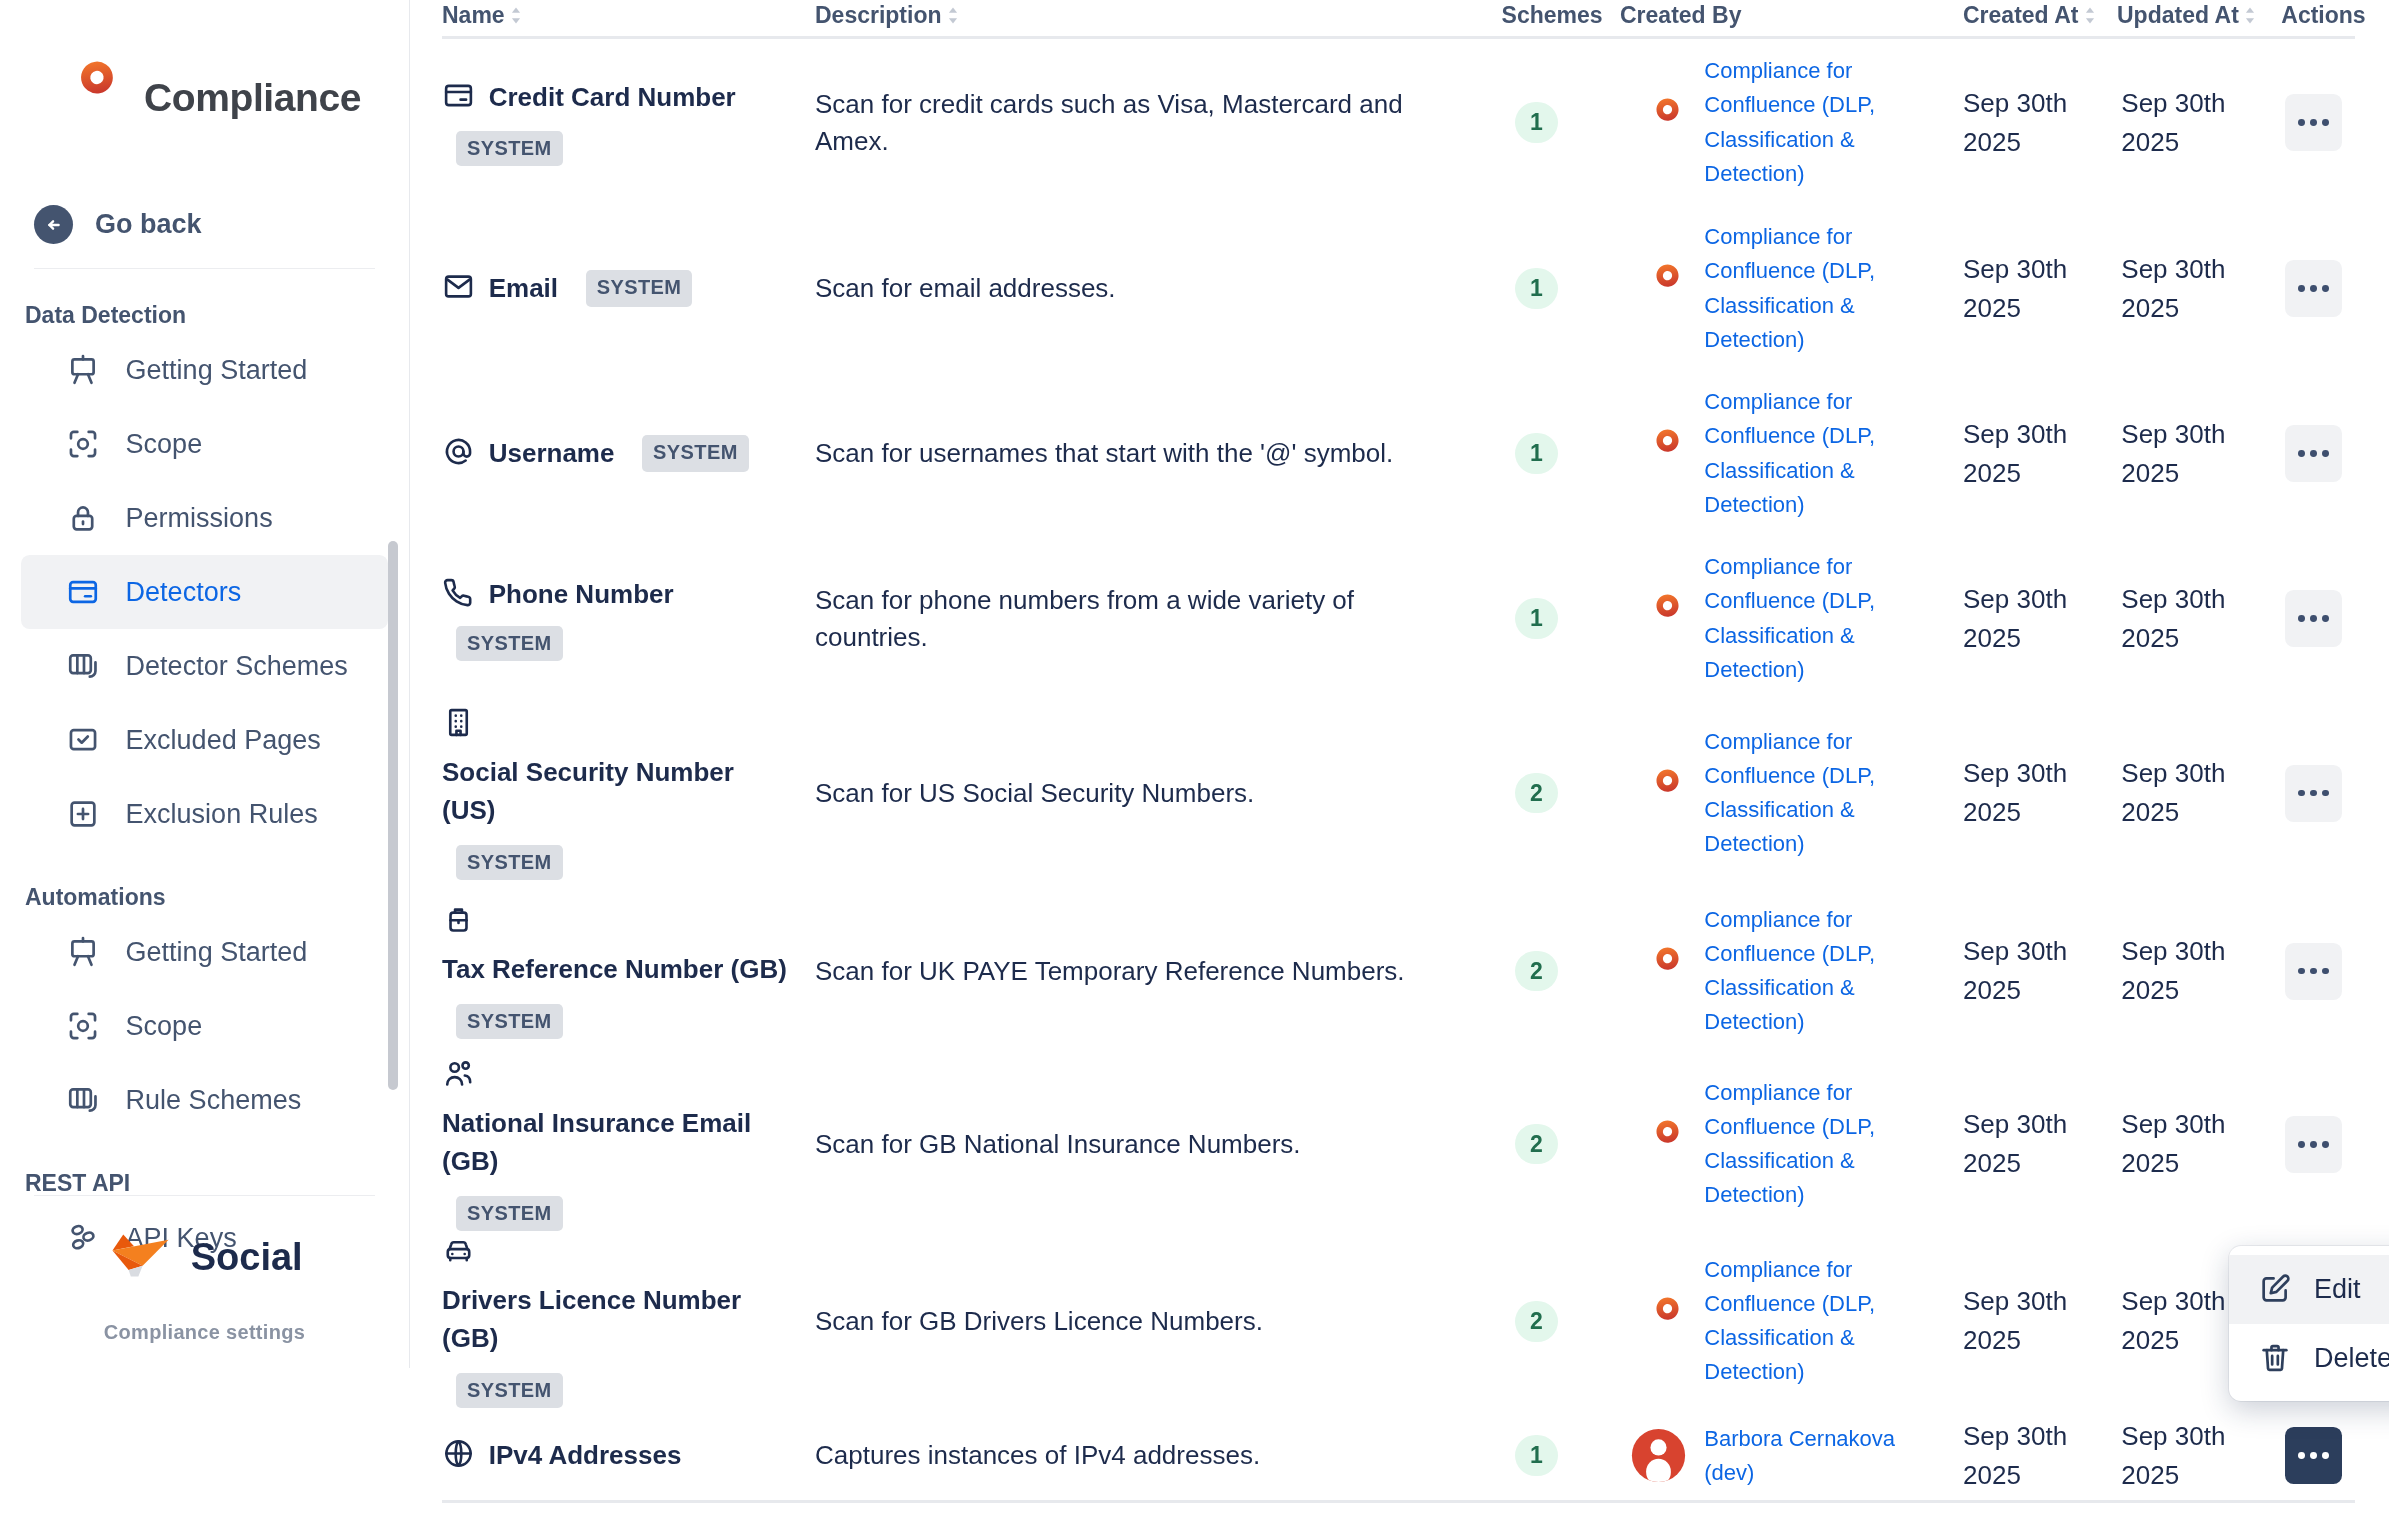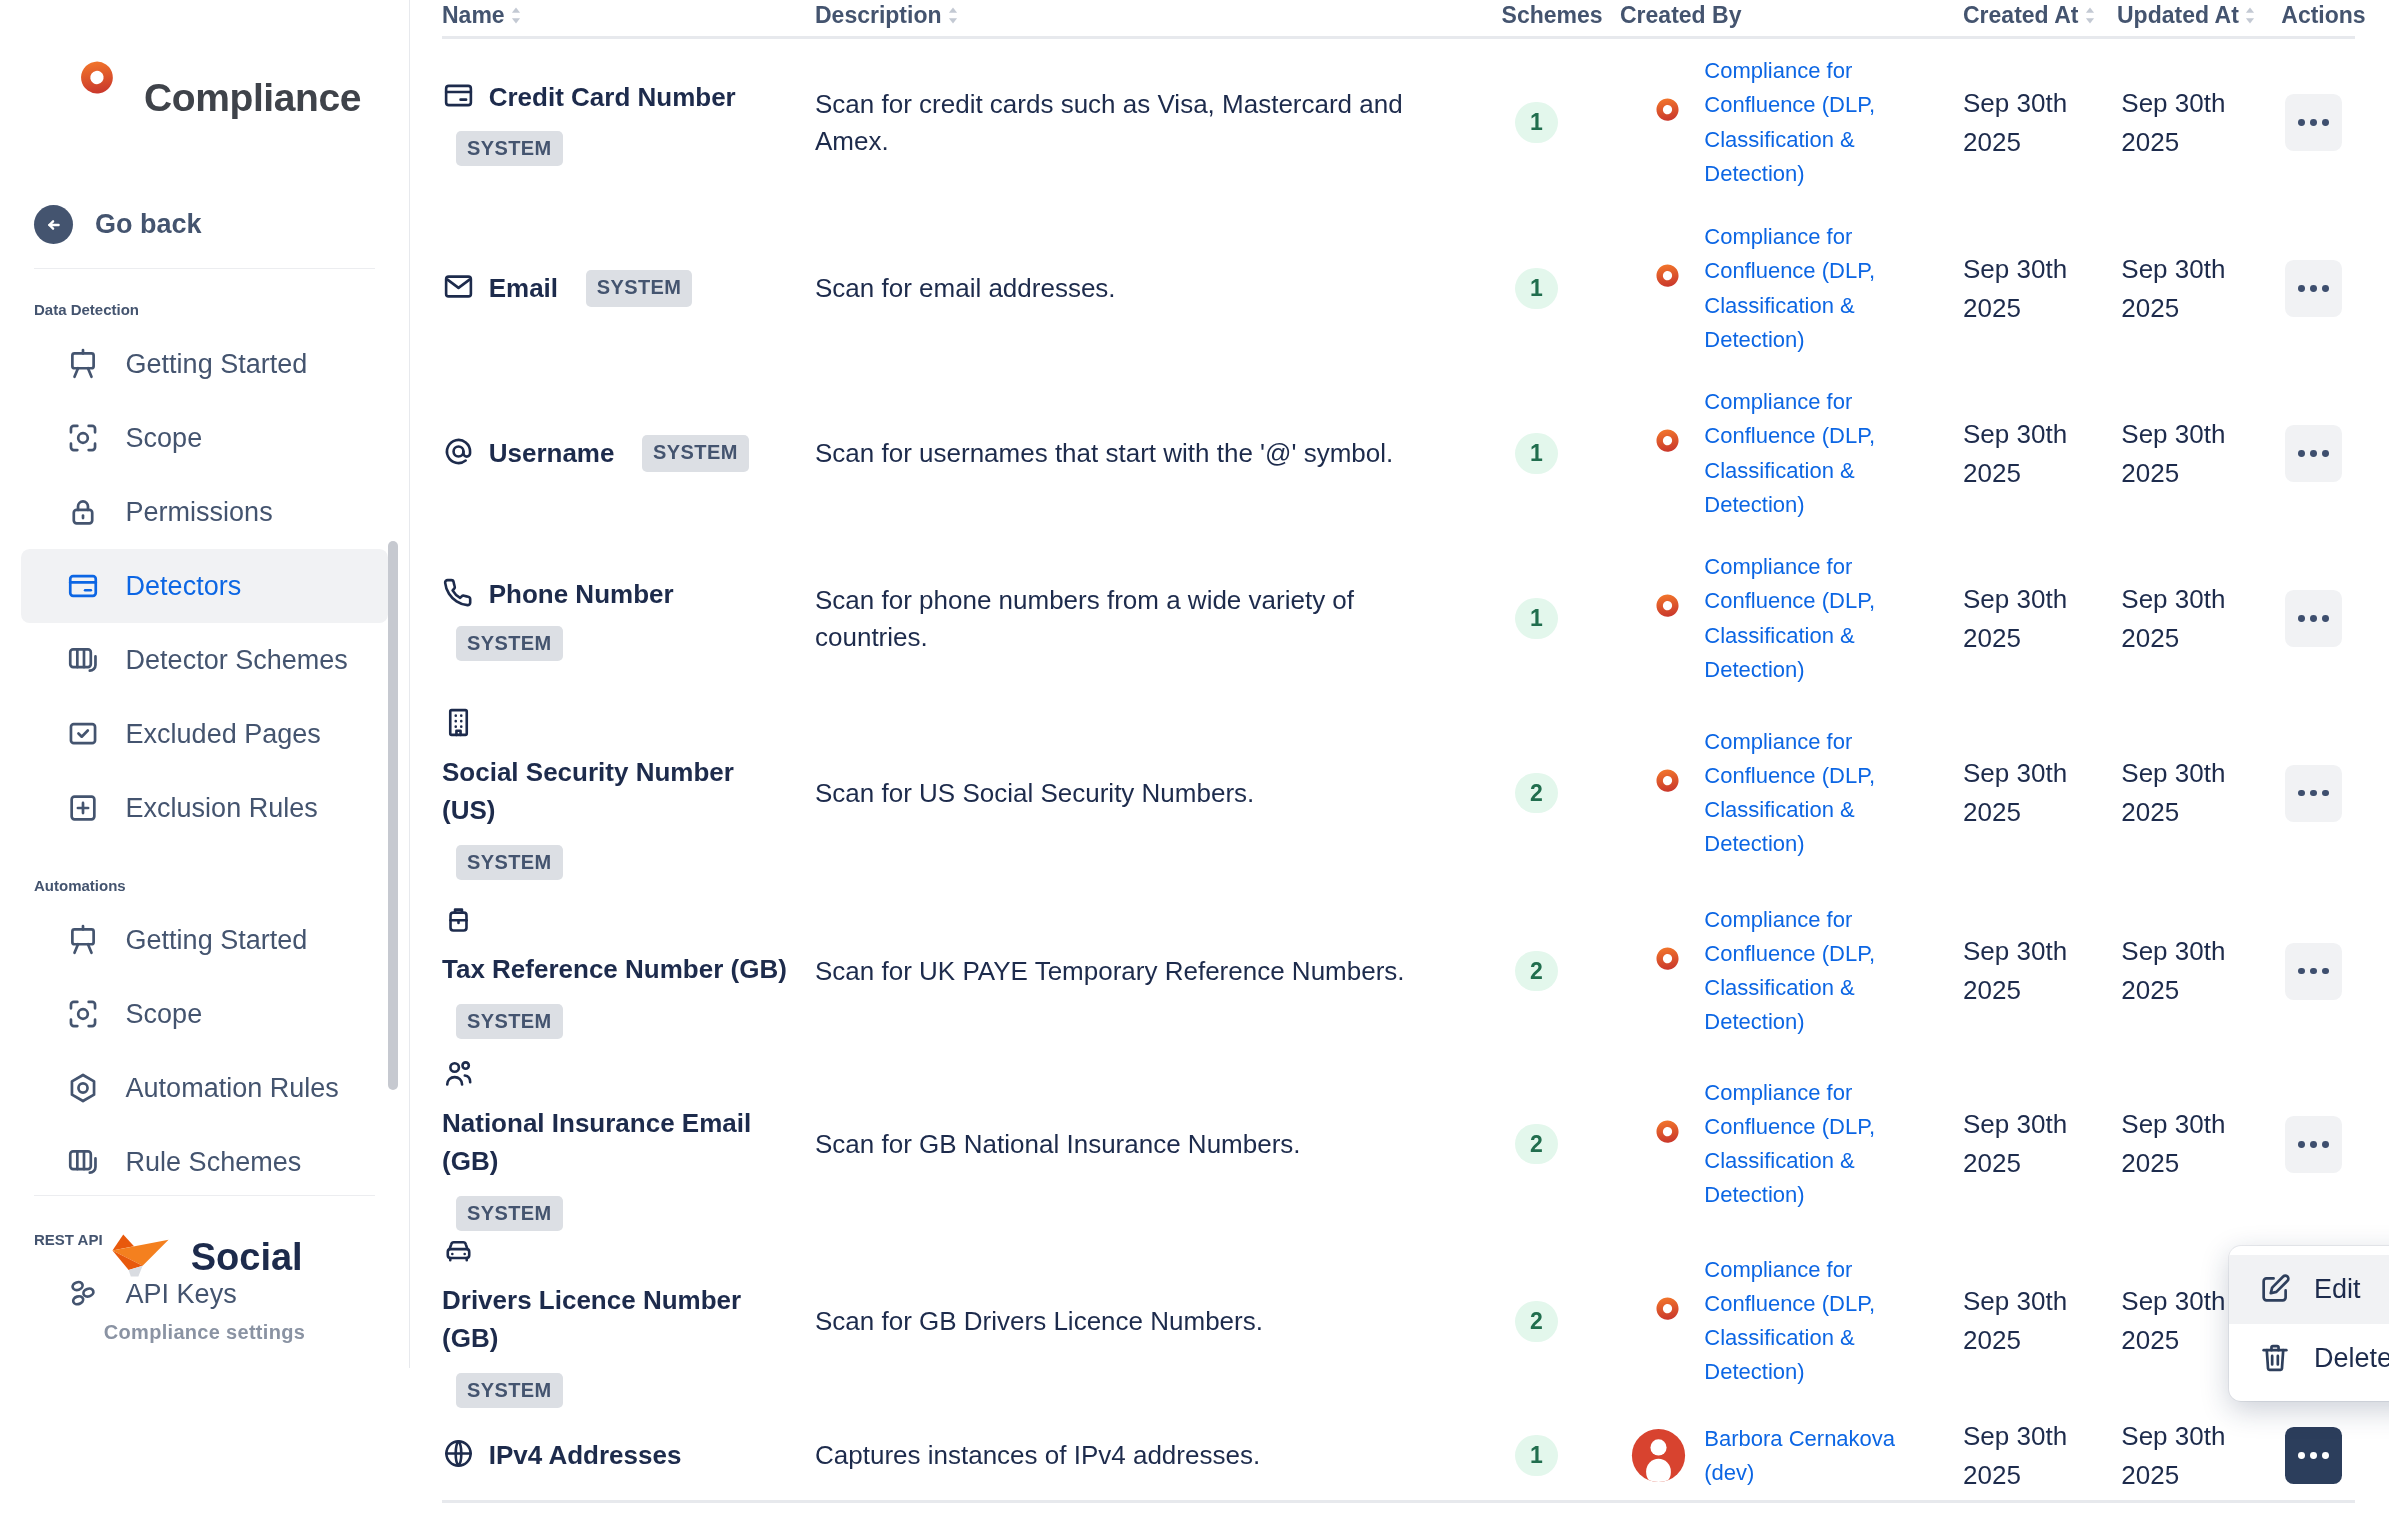--- a/index.html
+++ b/index.html
@@ -17,22 +17,22 @@
   .logo{ display:flex; align-items:center; gap:19px; padding:55px 0 0 43px; }
   .logo .keywrap svg{ width:82px; height:82px; }
   .logo-text{ font-size:39px; font-weight:700; color:#3F434A; letter-spacing:-0.4px; }
   .goback{ display:flex; align-items:center; gap:22px; margin:65px 0 0 34px; cursor:pointer; }
   .goback-circle{ width:39px; height:39px; border-radius:50%; background:var(--slate);
     display:flex; align-items:center; justify-content:center; }
   .goback-circle svg{ width:22px; height:22px; }
   .goback-label{ font-size:27px; font-weight:600; color:var(--slate); }
   .side-divider{ border:none; border-top:1.7px solid #ECEDF0; margin:24px 34px 0 34px; }
   .nav{ margin-top:0; }
-  .nav-section-title{ margin-top:22px; height:36px; display:flex; align-items:center;
-    padding-left:34px; font-size:15px; font-weight:700; color:var(--slate); }
+  .nav-section-title{ margin-top:28px; height:36px; display:flex; align-items:center;
+    padding-left:25px; font-size:23px; font-weight:700; color:var(--slate); }
   .nav-item{ height:74px; display:flex; align-items:center; gap:26px;
     padding-left:45px; margin:0 20.6px; border-radius:8.6px; cursor:pointer;
     font-size:27px; font-weight:400; color:var(--slate); }
   .nav-item .nicon{ width:34px; height:34px; display:flex; }
   .nav-item .nicon svg{ width:34px; height:34px; stroke:var(--slate); }
   .nav-item.active{ background:var(--hoverGray); color:var(--blue); }
   .nav-item.active .nicon svg{ stroke:var(--blue); }
   .sidebar-scrollbar{ position:absolute; left:388px; top:541px; width:10.3px; height:549px;
     background:#C6C9D0; border-radius:5.1px; }
   .side-footer{ position:absolute; bottom:0; left:0; width:100%; padding-bottom:24px; }
@@ -228,29 +228,20 @@
             <path d="M20.5 16v2.5a2 2 0 0 1-2 2H16"></path>
             <path d="M8 20.5H5.5a2 2 0 0 1-2-2V16"></path>
             <circle cx="12" cy="12" r="3.4"></circle>
           </svg>
         </span>
         <span>Scope</span>
       </div>
       <div class="nav-item">
         <span class="nicon">
           <svg viewBox="0 0 24 24" fill="none" stroke-width="1.9" stroke-linecap="round" stroke-linejoin="round" stroke="currentColor">
-            <path d="M12 2.8l7.8 4.5v9.4L12 21.2l-7.8-4.5V7.3z"></path>
-            <circle cx="12" cy="12" r="3.2"></circle>
-          </svg>
-        </span>
-        <span>Automation Rules</span>
-      </div>
-      <div class="nav-item">
-        <span class="nicon">
-          <svg viewBox="0 0 24 24" fill="none" stroke-width="1.9" stroke-linecap="round" stroke-linejoin="round" stroke="currentColor">
             <rect x="3" y="4.5" width="14.5" height="12.5" rx="2"></rect>
             <path d="M8 4.5v12.5"></path>
             <path d="M12.7 4.5v12.5"></path>
             <path d="M20.8 9.5v6a4 4 0 0 1-4 4"></path>
           </svg>
         </span>
         <span>Rule Schemes</span>
       </div>
       <div class="nav-section-title">REST API</div>
       <div class="nav-item">

